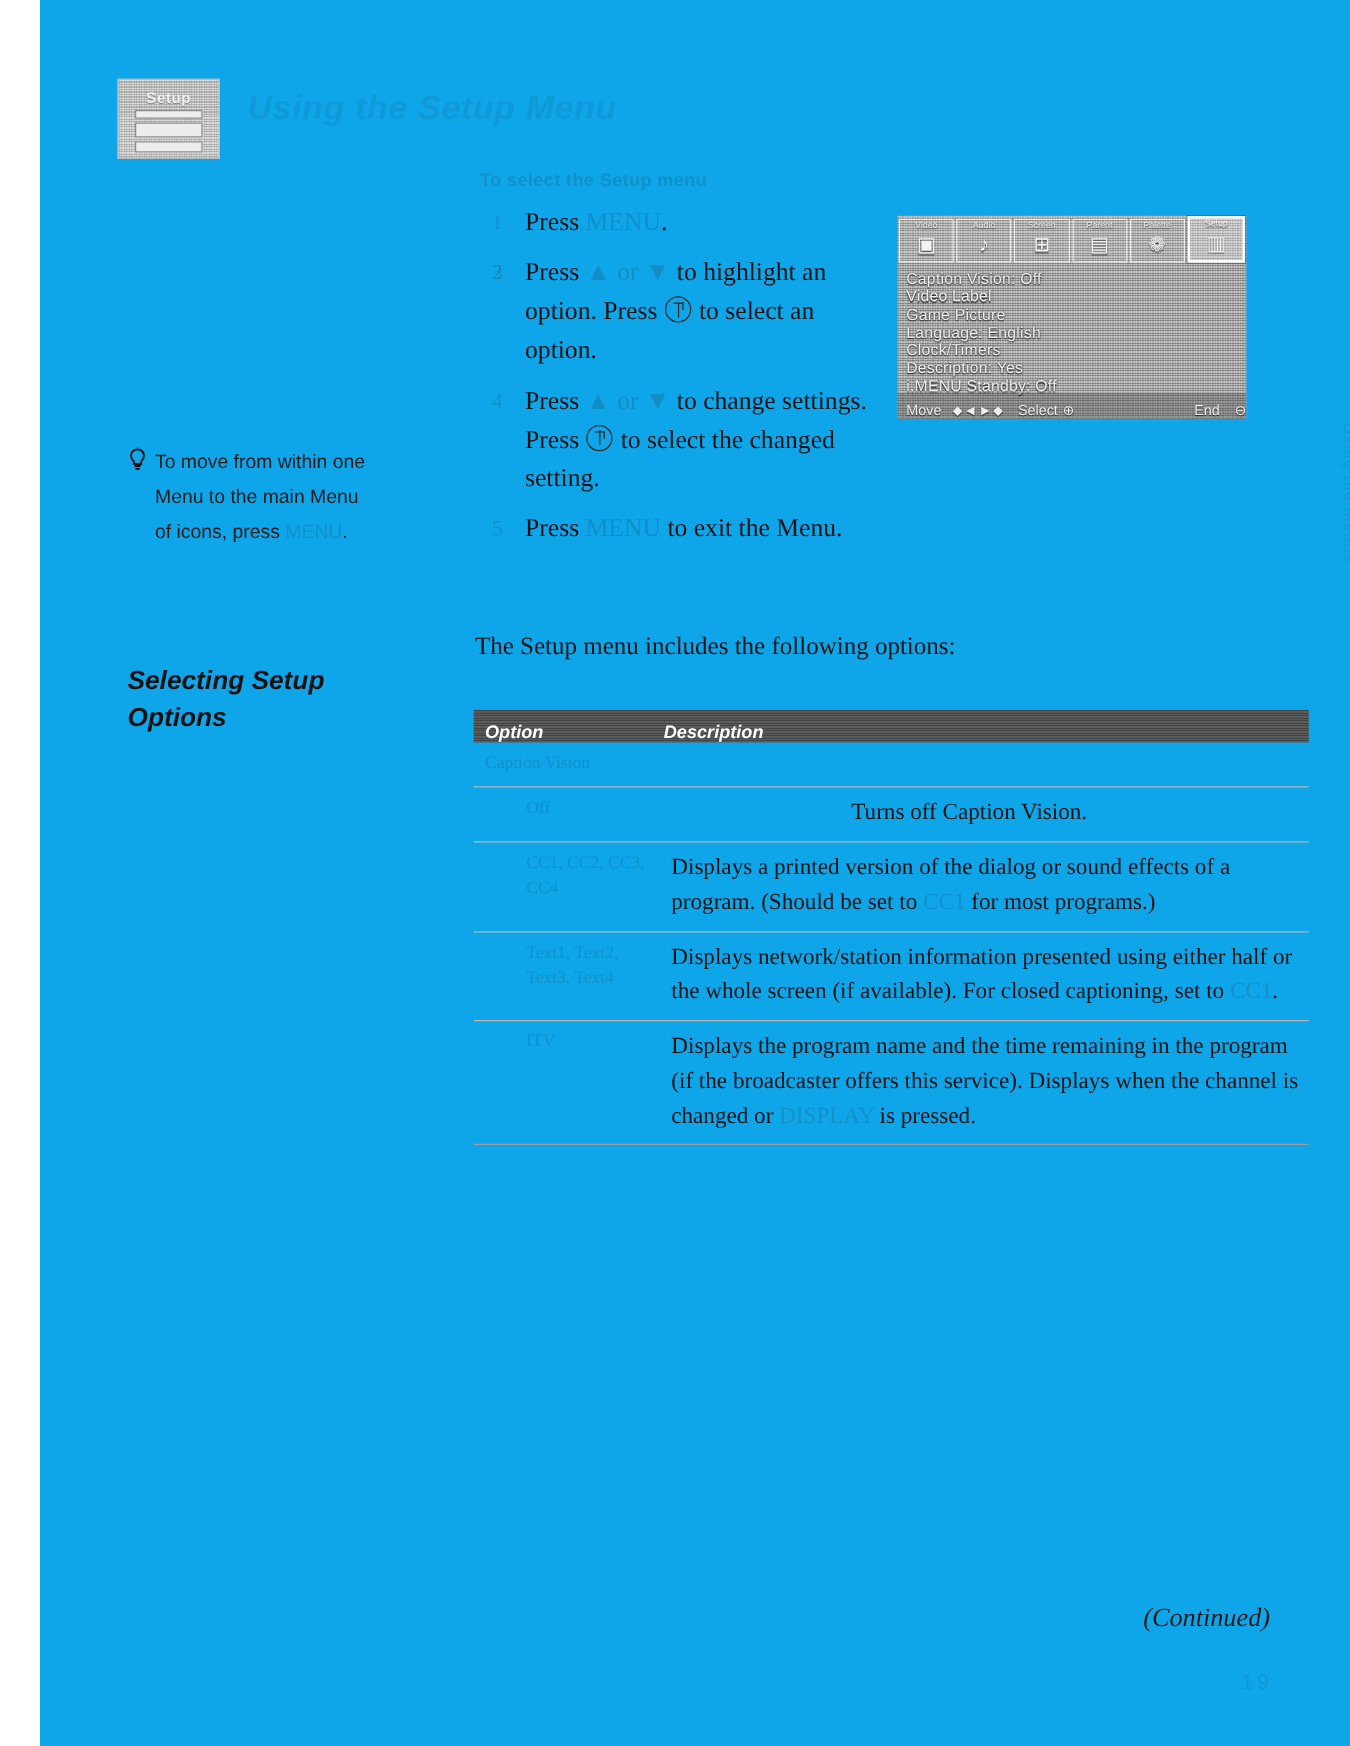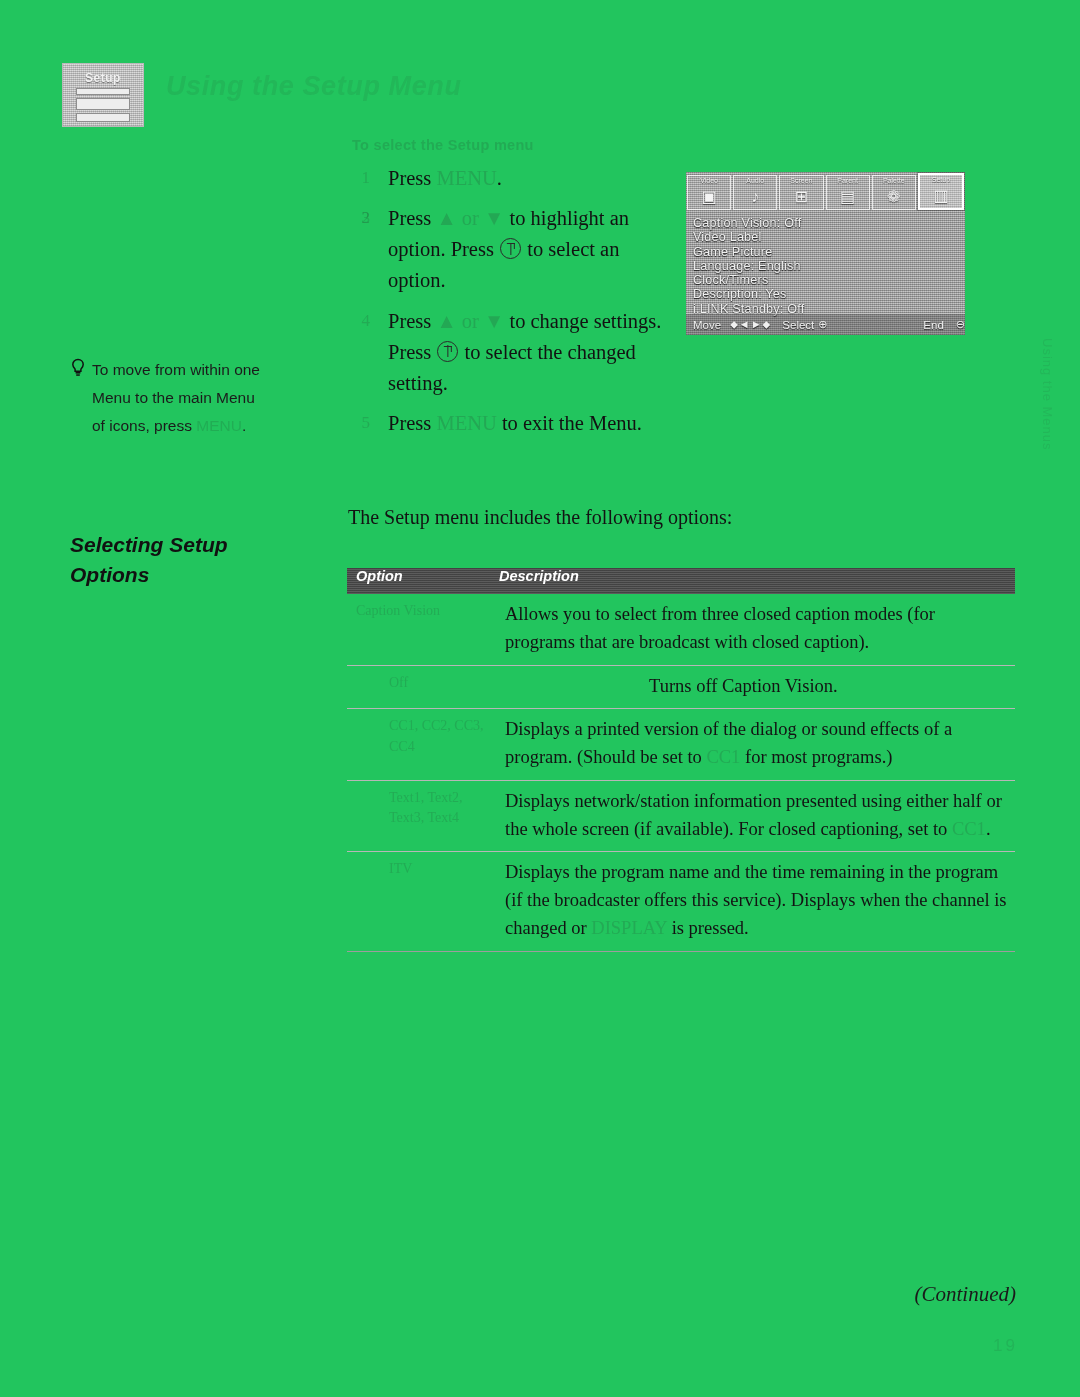--- a/index.html
+++ b/index.html
@@ -12,21 +12,22 @@
     height: 1397px;
     position: relative;
     font-family: "Liberation Serif", serif;
     color: #000000;
     overflow: hidden;
   }
 
   .page {
     position: absolute;
     inset: 0;
-    background: #22c55e;
+    background: #0ea5e9;
+    margin-left: 32px;
   }
 
   
   .header-band {
     position: absolute;
     left: 62px;
     top: 58px;
     width: 960px;
     height: 78px;
   }
@@ -274,21 +275,21 @@
   }
   .tv-footer {
     position: absolute;
     left: 0;
     right: 0;
     bottom: 0;
     height: 21px;
     background: rgba(60,60,60,.30);
     border-top: 1px solid rgba(255,255,255,.45);
     display: flex;
-    align-items: center;
+    align-items: flex-end;
     font-family: "Liberation Sans", sans-serif;
     font-size: 11.5px;
     color: #f0f0f0;
     text-shadow: 0 1px 1px rgba(0,0,0,.8);
   }
   .tvf-move { margin-left: 7px; }
   .tvf-arrows { margin-left: 9px; letter-spacing: 1px; font-size: 11px; }
   .tvf-select { margin-left: 11px; }
   .tvf-selglyph { margin-left: 4px; font-size: 11px; }
   .tvf-end { margin-left: auto; margin-right: 8px; }
@@ -310,21 +311,21 @@
     left: 347px;
     top: 568px;
     width: 668px;
   }
   .opt-head {
     height: 26px;
     background:
       repeating-linear-gradient(0deg, rgba(255,255,255,.10) 0px, rgba(255,255,255,.10) 1px, rgba(0,0,0,.10) 1px, rgba(0,0,0,.10) 2px),
       #4a4a4a;
     display: flex;
-    align-items: flex-start;
+    align-items: flex-end;
     font-family: "Liberation Sans", sans-serif;
     font-style: italic;
     font-weight: bold;
     font-size: 14.5px;
     color: #ffffff;
   }
   .opt-head .h-option { width: 152px; padding-left: 9px; box-sizing: border-box; }
   .opt-head .h-desc { flex: 1; }
 
   .opt-row {
@@ -463,21 +464,21 @@
           <span class="ic-glyph">▥</span>
         </div>
       </div>
     <div class="tv-list" id="tv-list">
         <div class="tv-list-item">Caption Vision: Off</div>
         <div class="tv-list-item">Video Label</div>
         <div class="tv-list-item">Game Picture</div>
         <div class="tv-list-item">Language: English</div>
         <div class="tv-list-item">Clock/Timers</div>
         <div class="tv-list-item">Description: Yes</div>
-        <div class="tv-list-item">i.LINK Standby: Off</div>
+        <div class="tv-list-item">i.MENU Standby: Off</div>
       </div>
     <div class="tv-footer">
       <span class="tvf-move">Move</span>
       <span class="tvf-arrows">⬥◄►⬥</span>
       <span class="tvf-select">Select</span>
       <span class="tvf-selglyph">⊕</span>
       <span class="tvf-end">End</span>
       <span class="tvf-endglyph">⊖</span>
     </div>
   </div>
@@ -485,21 +486,20 @@
   <div class="table-intro">The Setup menu includes the following options:</div>
 
   <div class="opt-table">
     <div class="opt-head">
       <div class="h-option">Option</div>
       <div class="h-desc">Description</div>
     </div>
     <div id="opt-rows">
         <div class="opt-row">
           <div class="opt-cell-name">Caption Vision</div>
-          <div class="opt-cell-desc"><span>Allows you to select from three closed caption modes (for programs that are broadcast with closed caption).</span></div>
         </div>
         <div class="opt-row indent-row row-turnsoff">
           <div class="opt-cell-name">Off</div>
           <div class="opt-cell-desc"><span>Turns off Caption Vision.</span></div>
         </div>
         <div class="opt-row indent-row">
           <div class="opt-cell-name">CC1, CC2, CC3, CC4</div>
           <div class="opt-cell-desc"><span>Displays a printed version of the dialog or sound effects of a program. (Should be set to </span><span class="inline-faded">CC1</span><span> for most programs.)</span></div>
         </div>
         <div class="opt-row indent-row">

